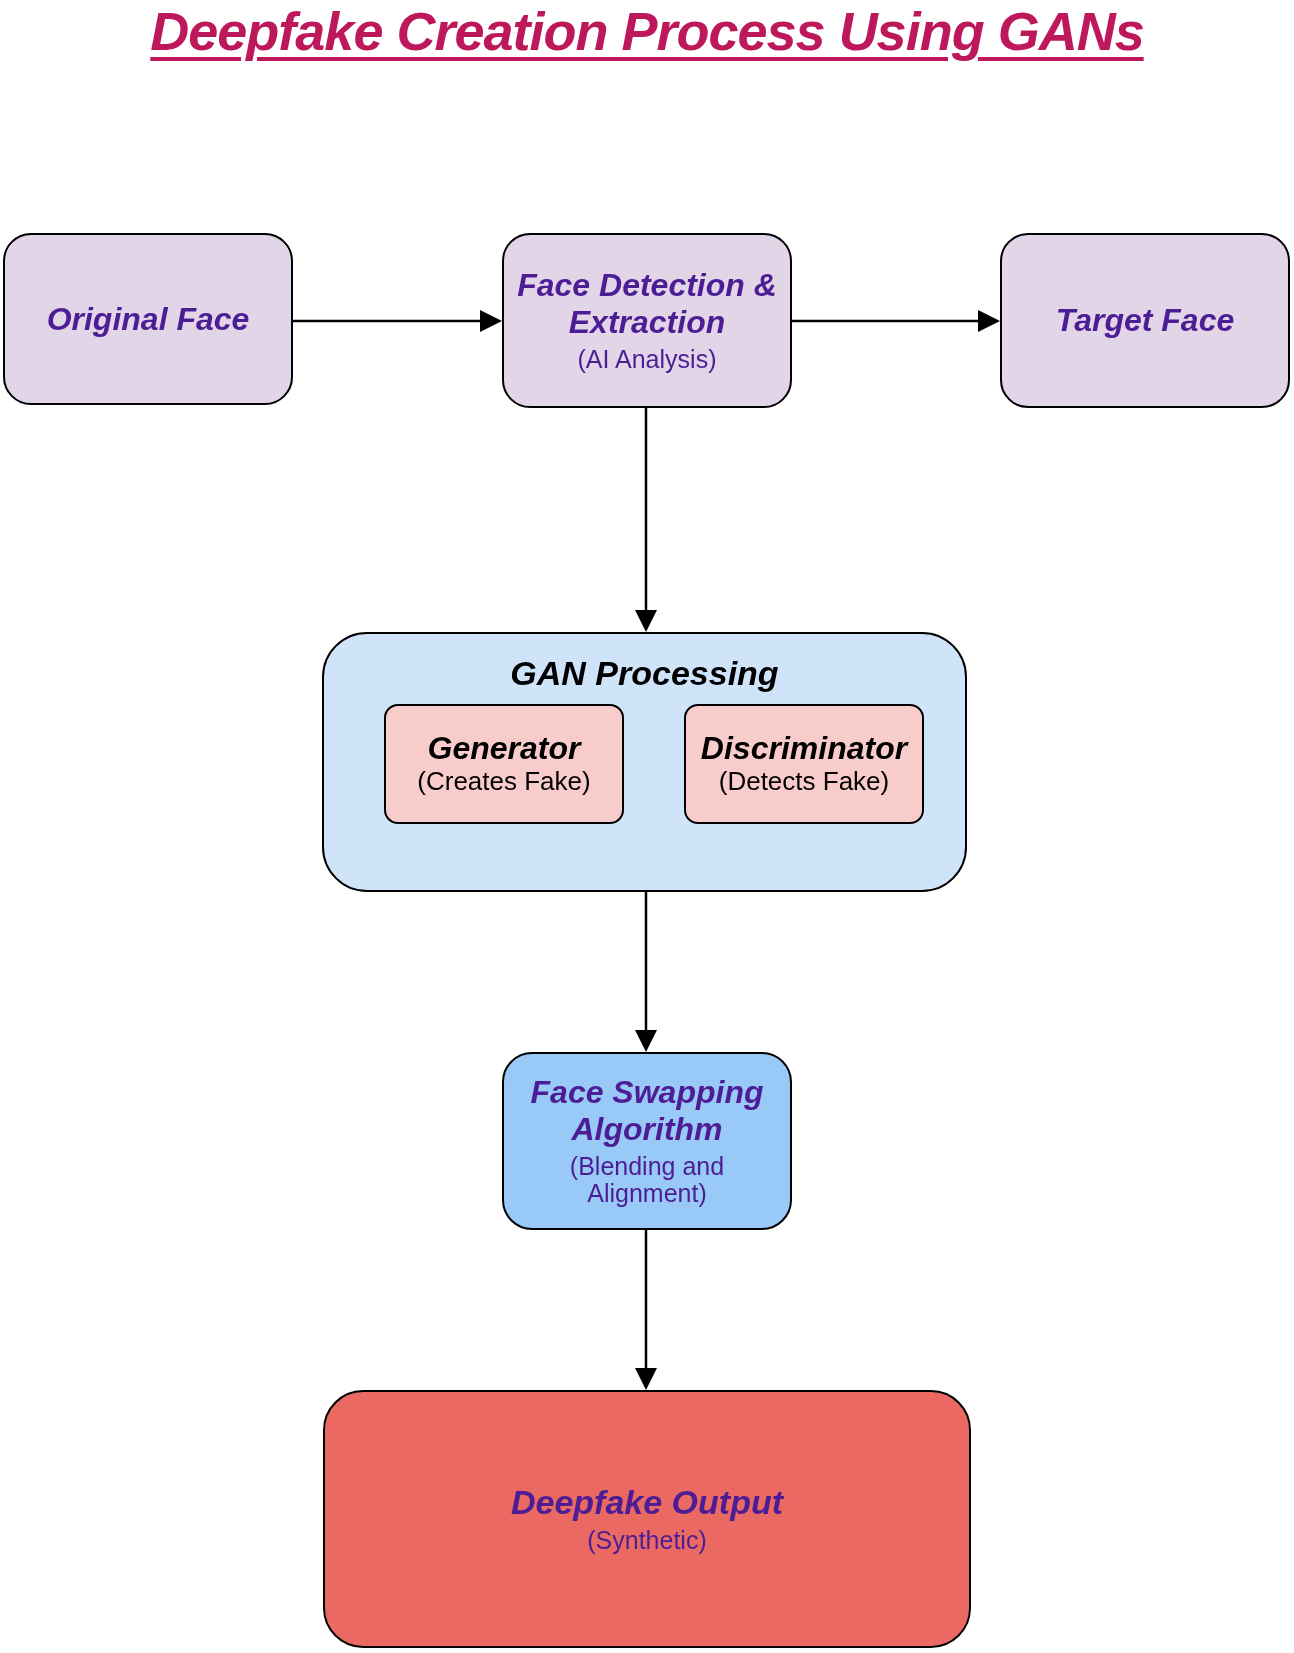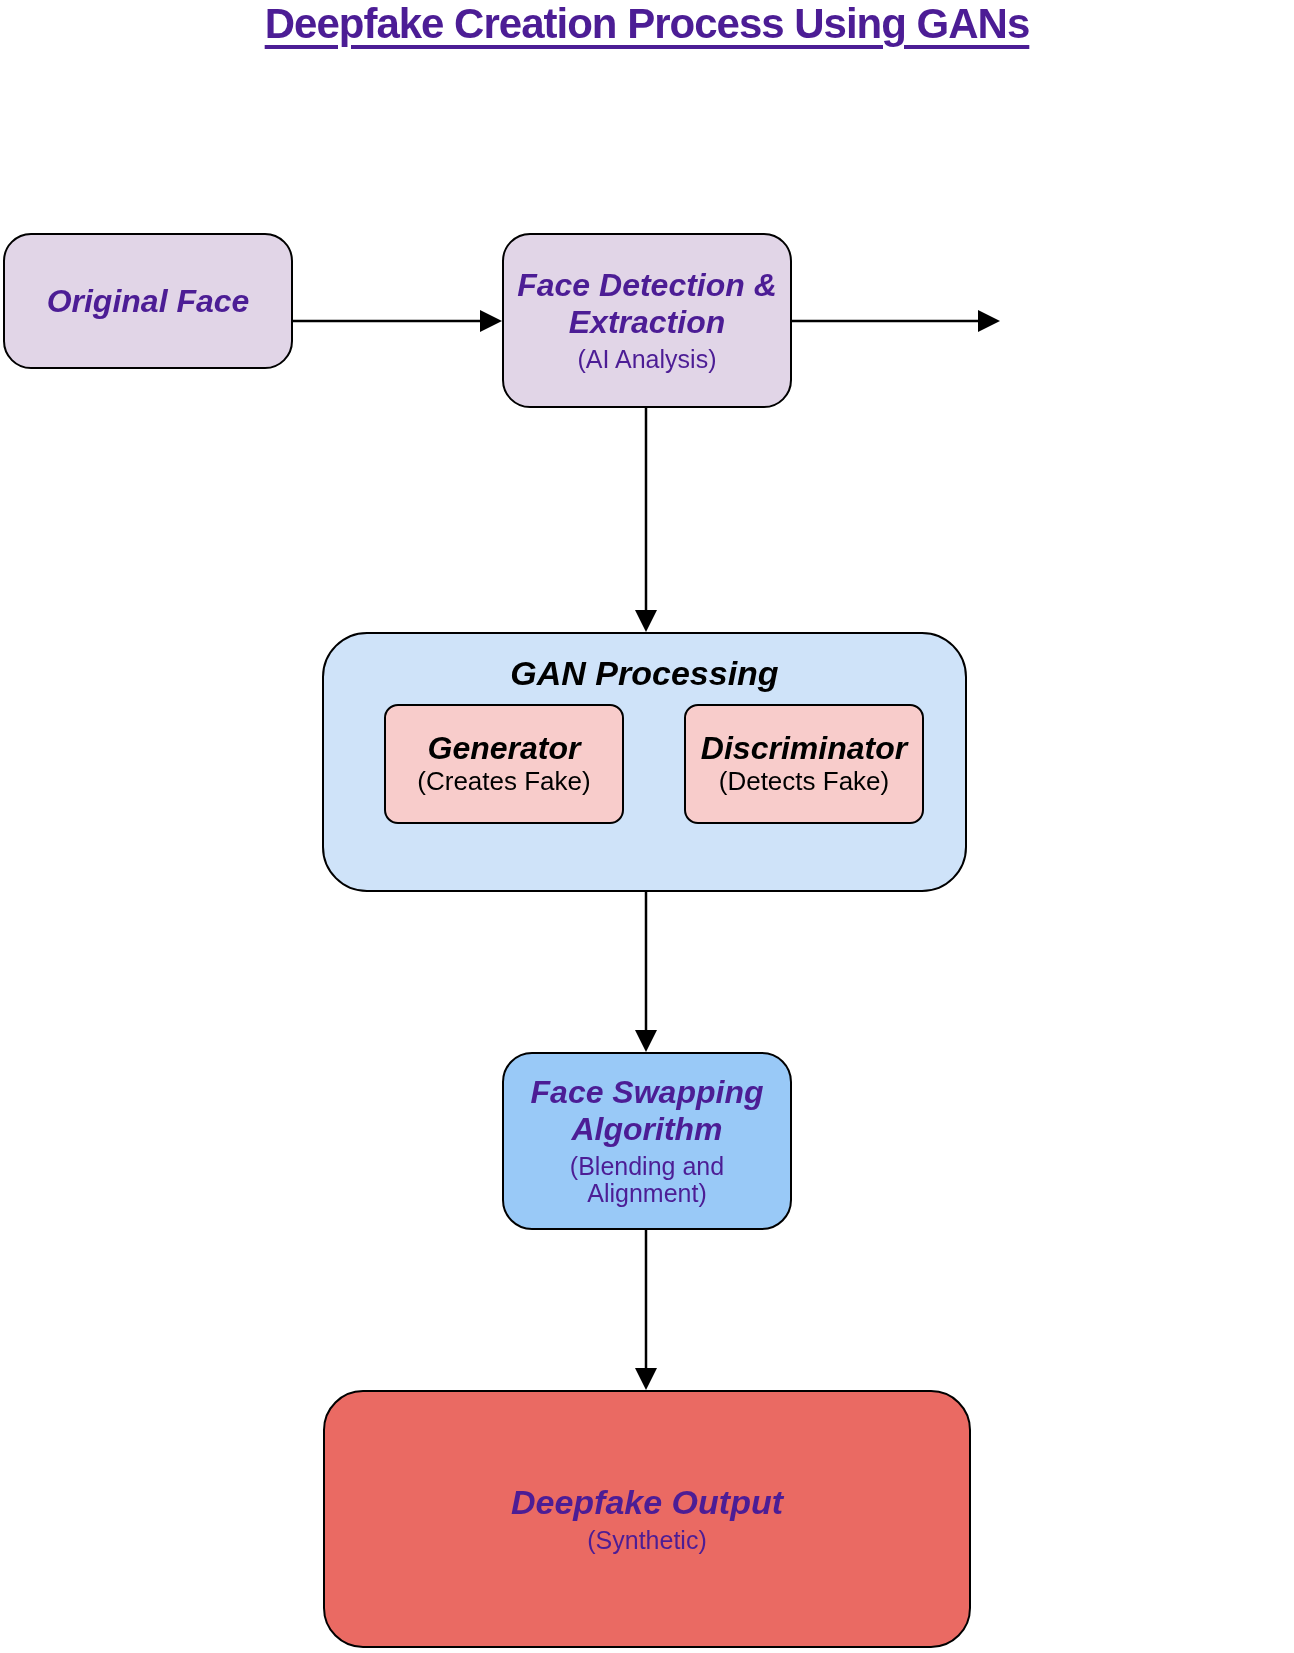--- a/index.html
+++ b/index.html
@@ -14,23 +14,24 @@
     height: 1653px;
     background: #ffffff;
     overflow: hidden;
   }
   .diagram-title {
     position: absolute;
     top: 0;
     left: 0;
     width: 100%;
     text-align: center;
-    font-size: 42px;
+    font-size: 54px;
     font-weight: bold;
-    color: #4c1d95;
+    font-style: italic;
+    color: #be185d;
     text-decoration: underline;
     text-decoration-thickness: 4px;
     text-underline-offset: 7px;
     letter-spacing: -1px;
   }
   .node {
     position: absolute;
     box-sizing: border-box;
     border: 2.5px solid var(--stroke, #000);
     display: flex;
@@ -47,21 +48,21 @@
     line-height: 1.15;
   }
   .node .sublabel {
     font-size: 25px;
     font-weight: normal;
     font-style: normal;
     margin-top: 5px;
     line-height: 1.1;
   }
   .purple { background: var(--node-purple, #e1d5e7); border-radius: 28px; }
-  .node-original   { left: 3px;    top: 233px; width: 290px; height: 136px; }
+  .node-original   { left: 3px;    top: 233px; width: 290px; height: 172px; }
   .node-detection  { left: 502px;  top: 233px; width: 290px; height: 175px; padding: 0 10px; }
   .node-target     { left: 1000px; top: 233px; width: 290px; height: 175px; }
 
   .gan-container {
     position: absolute;
     box-sizing: border-box;
     left: 322px; top: 632px; width: 645px; height: 260px;
     background: var(--gan-container-blue, #cfe3f9);
     border: 2.5px solid var(--stroke, #000);
     border-radius: 45px;
@@ -148,20 +149,23 @@
 
   <div class="node purple node-original">
     <div class="label">Original Face</div>
   </div>
 
   <div class="node purple node-detection">
     <div class="label">Face Detection &amp; Extraction</div>
     <div class="sublabel">(AI Analysis)</div>
   </div>
 
+  <div class="node purple node-target">
+    <div class="label">Target Face</div>
+  </div>
 
   <div class="gan-container">
     <div class="gan-title">GAN Processing</div>
 
     <div class="gan-inner inner-generator">
       <div class="label">Generator</div>
       <div class="sublabel">(Creates Fake)</div>
     </div>
 
     <div class="gan-inner inner-discriminator">

